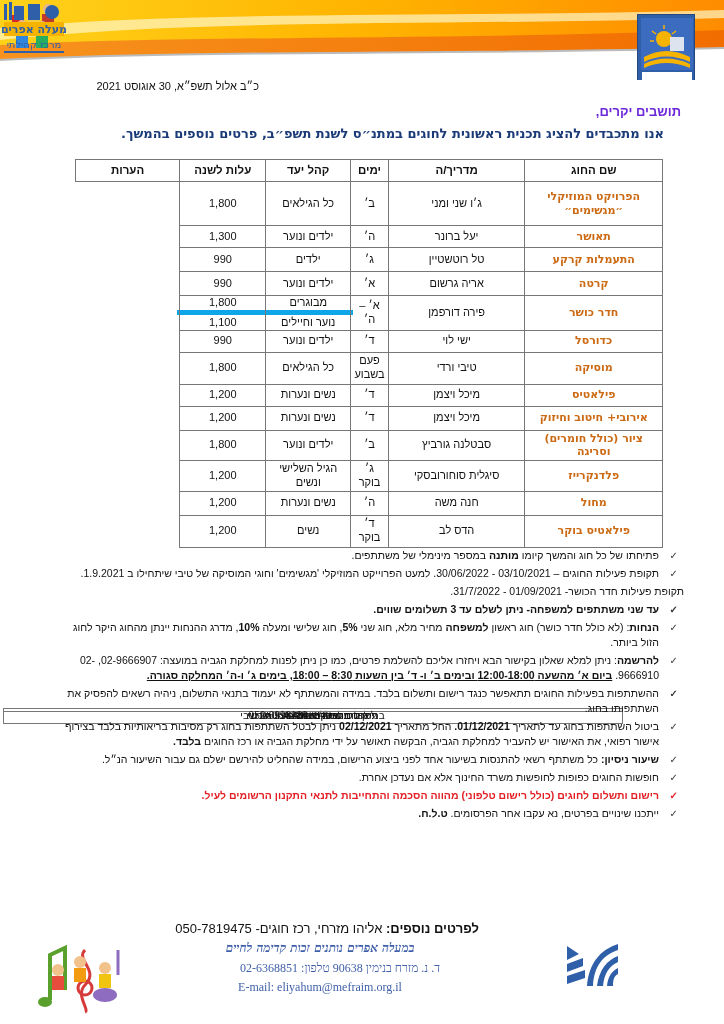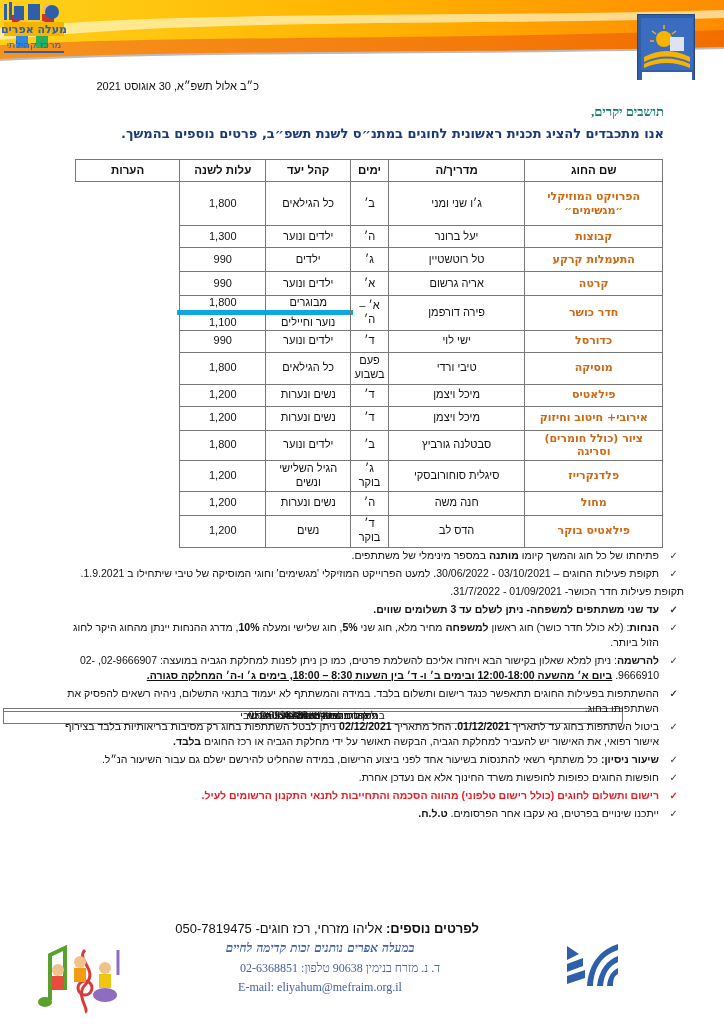--- a/index.html
+++ b/index.html
@@ -8,21 +8,21 @@
 
   
   .banner { position: absolute; left: 0; top: 0; width: 724px; height: 80px; overflow: hidden; }
   .banner svg { position: absolute; left: 0; top: 0; }
   .kids { position: absolute; left: 138px; top: 6px; width: 70px; height: 48px; }
   .logo-center { position: absolute; left: 540px; top: 14px; width: 68px; height: 56px; }
   .logo-right { position: absolute; left: 637px; top: 14px; width: 58px; height: 70px; background: #2f5fa8; border: 1px solid #24487f; }
 
   .date { position: absolute; right: 465px; top: 80px; font-size: 11px; font-family: "Liberation Sans", sans-serif; color: #111; white-space: nowrap; }
 
-  .greet { position: absolute; right: 60px; top: 104px; font-size: 13px; font-weight: bold; color: #0f766e; font-family: Liberation Serif, serif; }
+  .greet { position: absolute; right: 43px; top: 104px; font-size: 13px; font-weight: bold; color: #6d28d9; font-family: Liberation Sans, sans-serif; }
   .intro { position: absolute; right: 60px; top: 126px; font-size: 13px; font-weight: bold; color: #1b3a78; white-space: nowrap; font-family: "DejaVu Sans", sans-serif; }
 
   
   table.hugim { position: absolute; left: 75px; top: 159px; width: 588px; border-collapse: collapse; font-family: "Liberation Sans", sans-serif; font-size: 11px; }
   table.hugim th, table.hugim td { border: 1px solid #777; text-align: center; vertical-align: middle; padding: 1px 3px; line-height: 1.25; }
   table.hugim th { font-weight: bold; height: 22px; font-size: 11.5px; }
   table.hugim td.name { color: #cc6a14; font-weight: bold; font-size: 11px; font-family: "DejaVu Sans", sans-serif; }
   table.hugim td.notes { font-size: 10px; }
   .c-name { width: 136px; } .c-inst { width: 135px; } .c-days { width: 29px; }
   .c-aud { width: 84px; } .c-cost { width: 85px; } .c-notes { width: 103px; }
@@ -129,21 +129,21 @@
   <tbody>
     <tr style="height:44px">
       <td class="name">הפרויקט המוזיקלי ״מגשימים״</td>
       <td>ג׳ו שני ומני</td>
       <td>ב׳</td>
       <td>כל הגילאים</td>
       <td>1,800</td>
       <td class="notes">לפרטים: 054-4655940 שני</td>
     </tr>
     <tr style="height:22px">
-      <td class="name">קבוצות</td>
+      <td class="name">תאושר</td>
       <td>יעל ברונר</td>
       <td>ה׳</td>
       <td>ילדים ונוער</td>
       <td>1,300</td>
       <td class="notes">כולל חומרים</td>
     </tr>
     <tr style="height:24px">
       <td class="name">התעמלות קרקע</td>
       <td>טל רוטשטיין</td>
       <td>ג׳</td>

